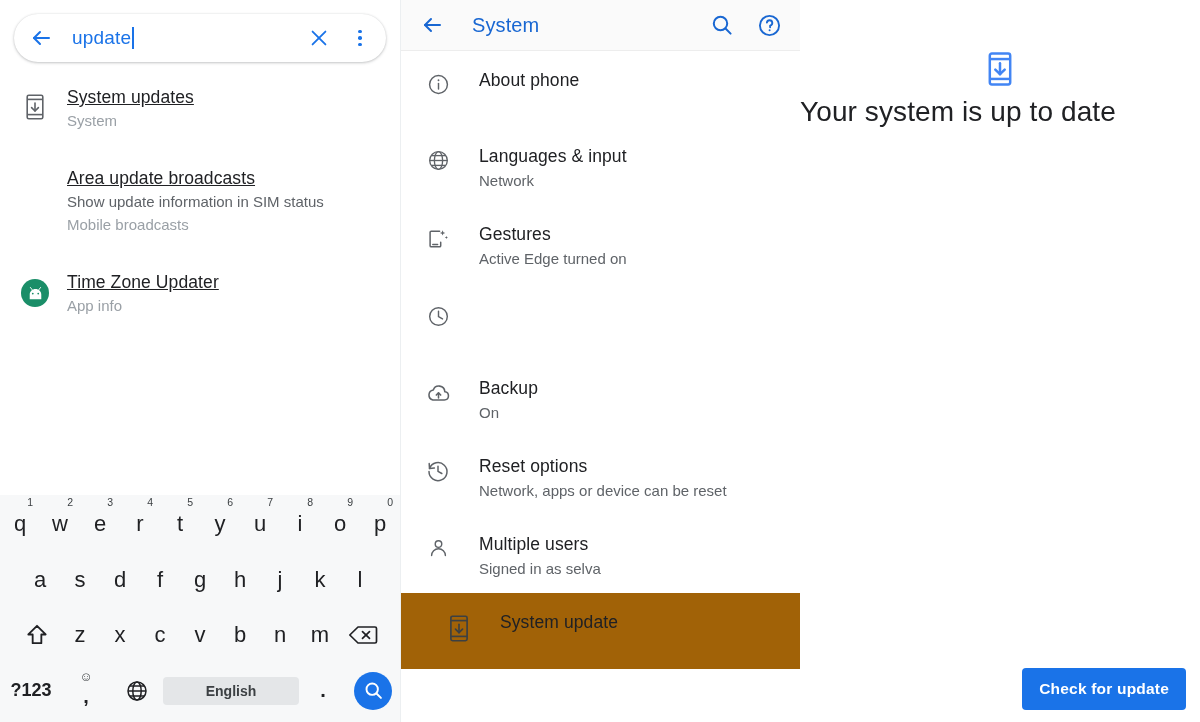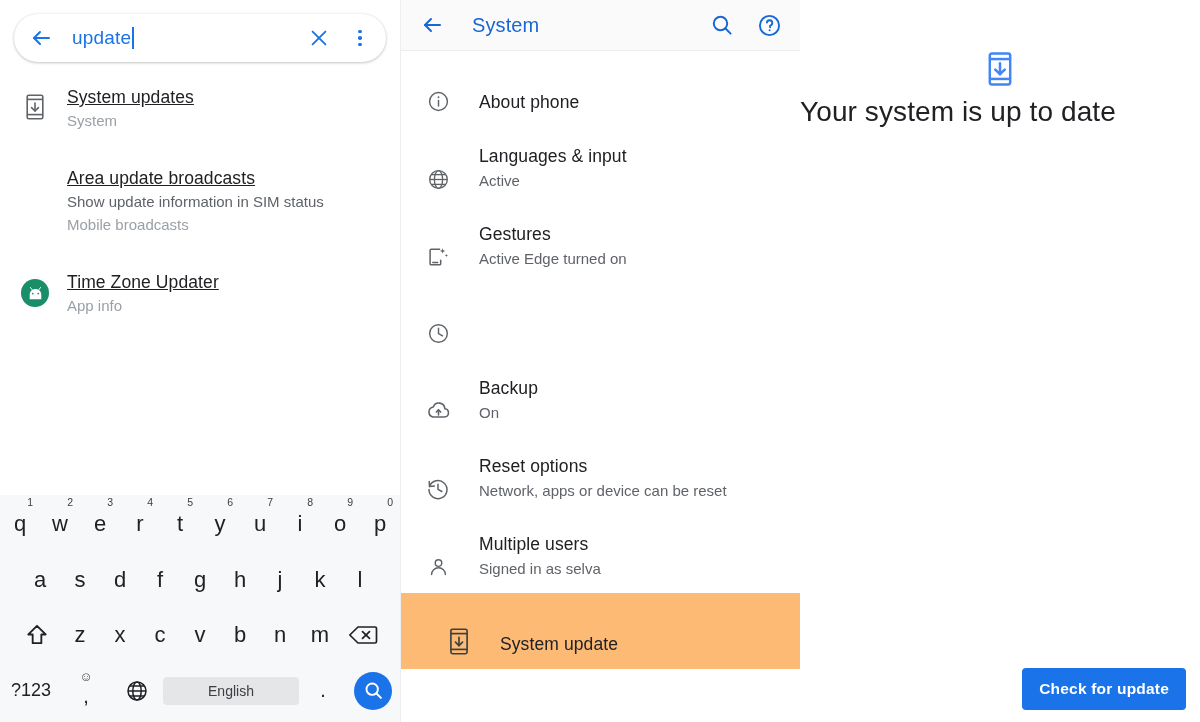--- a/index.html
+++ b/index.html
@@ -72,21 +72,21 @@
   
   .keyboard {
     position: absolute; left: 0; bottom: 0;
     width: 400px; height: 227px;
     background: #f7f8f9;
   }
   .kb-row { display: flex; align-items: center; justify-content: center; width: 400px; }
   .kb-row.r1 { height: 58px; }
   .kb-row.r2 { height: 54px; }
   .kb-row.r3 { height: 56px; }
-  .kb-row.r4 { height: 55px; }
+  .kb-row.r4 { height: 55px; font-weight: bold; }
   .key {
     position: relative; flex: 0 0 auto;
     display: flex; align-items: center; justify-content: center;
     font-size: 22px; color: #202124; cursor: pointer;
     height: 100%;
   }
   .kb-row.r1 .key { width: 40px; }
   .kb-row.r2 .key { width: 40px; }
   .key .num {
     position: absolute; top: 2px; right: 7px;
@@ -130,25 +130,25 @@
   .mid-back { width: 26px; height: 26px; display:flex; align-items:center; justify-content:center; cursor:pointer; flex:0 0 26px;}
   .mid-title {
     flex: 1 1 auto; margin-left: 27px;
     font-size: 20px; color: #1967d2; letter-spacing: .1px;
   }
   .hdr-icon { width: 30px; height: 30px; display:flex; align-items:center; justify-content:center; cursor:pointer; flex:0 0 30px; }
   .hdr-icon + .hdr-icon { margin-left: 17px; }
 
   .mid-list { position: relative; }
   .mid-row {
-    display: flex; align-items: flex-end;
+    display: flex; align-items: flex-start;
     min-height: 76px; padding: 18px 16px 14px 8px;
     cursor: pointer;
   }
-  .mid-row.selected { background: #fdba74; padding-left: 29px; }
+  .mid-row.selected { background: #a16207; padding-left: 29px; }
   .mid-icon { width: 58px; flex: 0 0 58px; display: flex; align-items: center; justify-content: center; padding-top: 4px; }
   .mid-text { flex: 1 1 auto; padding-left: 12px; }
   .mid-label { font-size: 17.5px; color: #202124; line-height: 22px; letter-spacing: .1px; }
   .mid-sub { font-size: 15px; color: #5f6368; line-height: 21px; margin-top: 3px; }
 
   
   .panel-right {
     position: relative;
     width: 400px; height: 722px;
     background: #ffffff; flex: 0 0 400px;
@@ -405,21 +405,21 @@
           <svg width="23" height="23" viewBox="0 0 24 24" fill="none" stroke="#5f6368" stroke-width="1.4">
             <circle cx="12" cy="12" r="9.2"></circle>
             <ellipse cx="12" cy="12" rx="4.3" ry="9.2"></ellipse>
             <line x1="2.8" y1="12" x2="21.2" y2="12"></line>
             <line x1="4.6" y1="6.9" x2="19.4" y2="6.9"></line>
             <line x1="4.6" y1="17.1" x2="19.4" y2="17.1"></line>
           </svg>
         </span>
         <span class="mid-text">
           <div class="mid-label">Languages &amp; input</div>
-          <div class="mid-sub">Active</div>
+          <div class="mid-sub">Network</div>
         </span>
       </div>
 
       <div class="mid-row">
         <span class="mid-icon">
           <svg width="24" height="24" viewBox="0 0 24 24" fill="none" stroke="#5f6368" stroke-width="1.5" stroke-linecap="round" stroke-linejoin="round">
             <path d="M13.6 4.2H5.2a1.1 1.1 0 0 0-1.1 1.1v13.4a1.1 1.1 0 0 0 1.1 1.1h8.4a1.1 1.1 0 0 0 1.1-1.1v-3.4"></path>
             <line x1="6.8" y1="17.6" x2="11.6" y2="17.6"></line>
             <path d="M16.6 3.2l.75 1.95 1.95.75-1.95.75-.75 1.95-.75-1.95-1.95-.75 1.95-.75z" fill="#5f6368" stroke="none"></path>
             <path d="M20.4 8.9l.45 1.15 1.15.45-1.15.45-.45 1.15-.45-1.15-1.15-.45 1.15-.45z" fill="#5f6368" stroke="none"></path>

